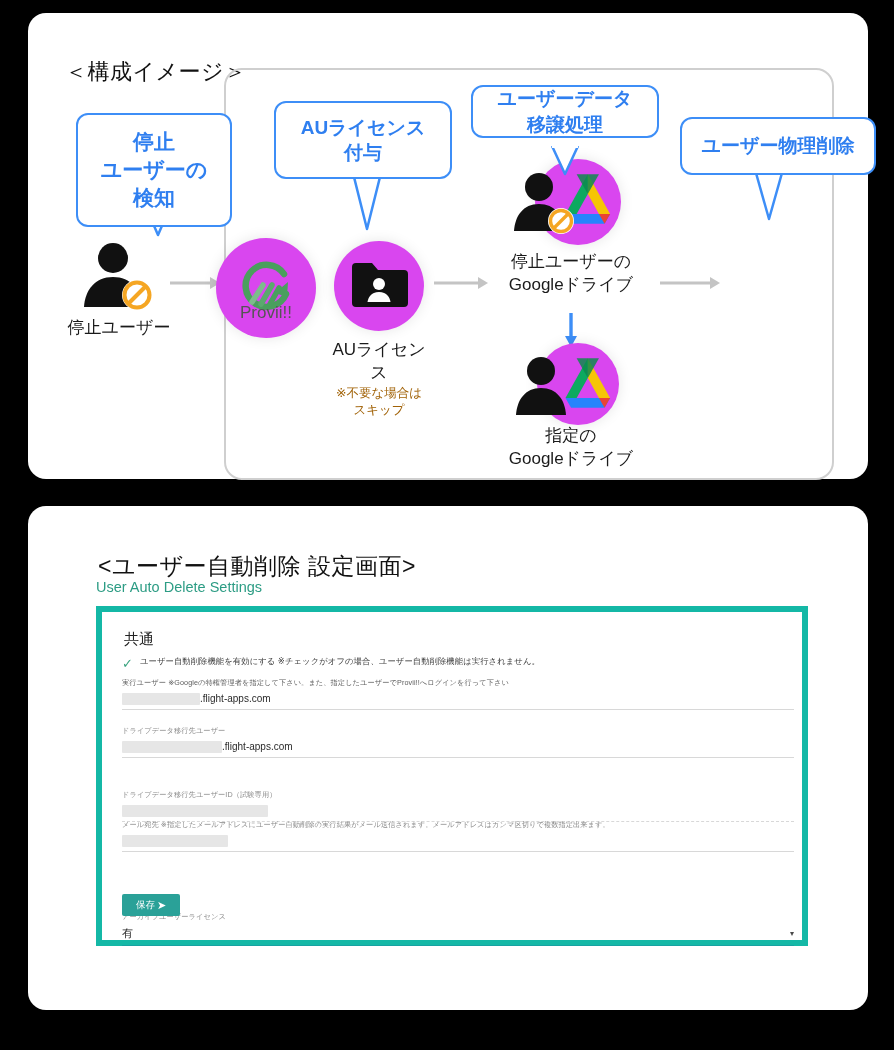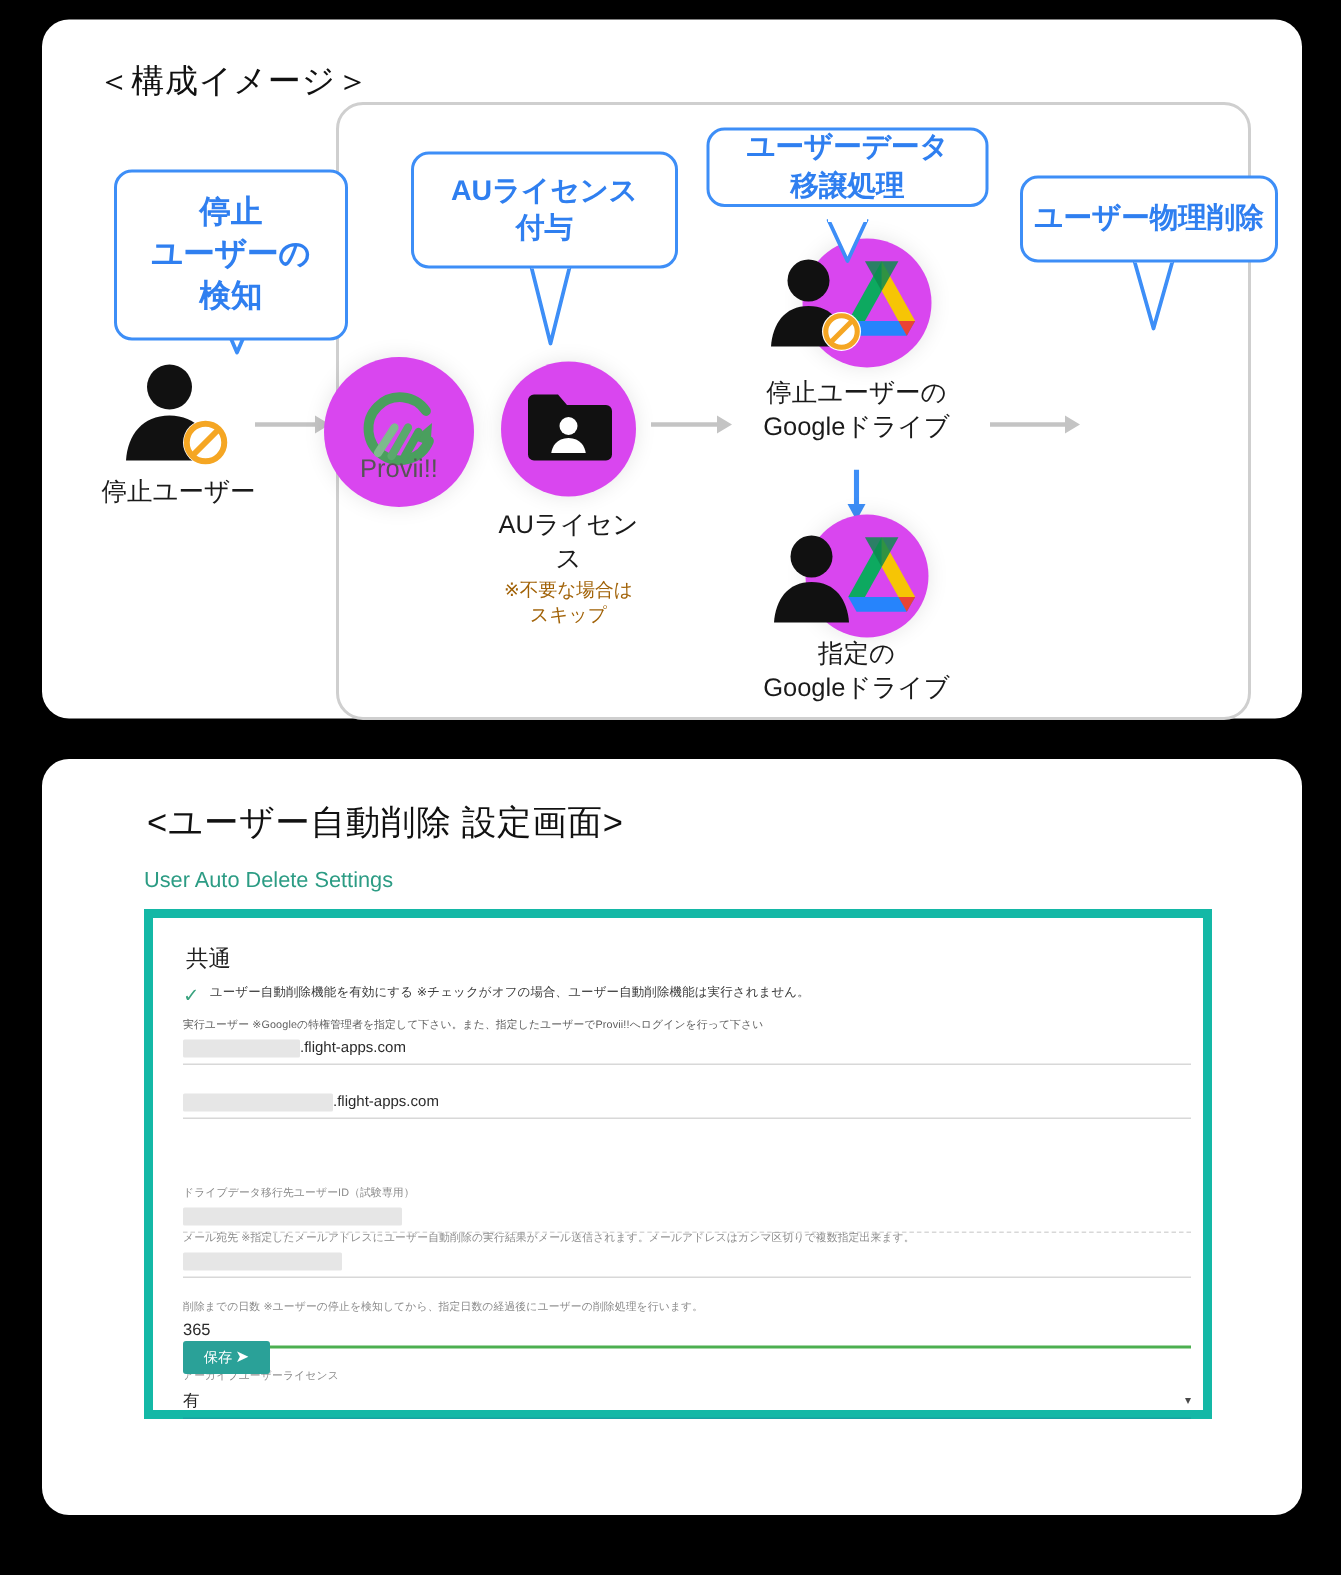--- a/index.html
+++ b/index.html
@@ -20,20 +20,21 @@
   }
   #diagram-card { left: 28px; top: 13px; width: 840px; height: 466px; }
   #settings-card { left: 28px; top: 506px; width: 840px; height: 504px; }
 
   .section-title {
     position: absolute;
     font-size: 22px;
     color: #111;
     letter-spacing: .5px;
     white-space: nowrap;
+    margin-top: 18px;
   }
   #diagram-title { left: 37px; top: 26px; }
   #settings-title { left: 70px; top: 27px; font-size: 23px; }
 
   
   .inner-box {
     position: absolute;
     left: 196px; top: 55px;
     width: 610px; height: 412px;
     border: 2px solid #cfcfcf;
@@ -55,21 +56,21 @@
     background: #fff;
     z-index: 4;
   }
   .bubble .txt { white-space: pre-line; }
   
   .tail { position: absolute; z-index: 3; }
 
   #bubble-detect { left: 48px;  top: 80px;  width: 156px; height: 114px; font-size: 21px; margin-top: 20px; }
   #bubble-au     { left: 246px; top: 88px;  width: 178px; height: 78px;  font-size: 19px; }
   #bubble-data   { left: 443px; top: 72px;  width: 188px; height: 53px;  font-size: 19px; }
-  #bubble-del    { left: 652px; top: 104px; width: 172px; height: 58px;  font-size: 19px; }
+  #bubble-del    { left: 652px; top: 104px; width: 196px; height: 58px;  font-size: 19px; }
 
   
   .node { position: absolute; text-align: center; }
   .node-label {
     font-size: 17px; color: #1a1a1a; line-height: 1.35; white-space: pre-line;
     margin-top: 4px;
   }
   .node-sub { font-size: 12.5px; color: #a16207; line-height: 1.4; white-space: pre-line; }
 
   .circle-bg {
@@ -301,20 +302,21 @@
       <div class="field" style="top:66px;">
         <span class="hint dark">実行ユーザー ※Googleの特権管理者を指定して下さい。また、指定したユーザーでProvii!!へログインを行って下さい</span>
         <div class="valrow">
           <span class="redact" style="width:78px;"></span>
           <span class="val">.flight-apps.com</span>
         </div>
         <div class="underline"></div>
       </div>
 
       <div class="field" style="top:114px;">
+        <span class="hint">ドライブデータ移行先ユーザー</span>
         <div class="valrow">
           <span class="redact" style="width:100px;"></span>
           <span class="val">.flight-apps.com</span>
         </div>
         <div class="underline"></div>
       </div>
 
       <div class="field" style="top:178px;">
         <span class="hint">ドライブデータ移行先ユーザーID（試験専用）</span>
         <div class="valrow">
@@ -326,27 +328,20 @@
 
       <div class="field" style="top:208px;">
         <span class="hint">メール宛先 ※指定したメールアドレスにユーザー自動削除の実行結果がメール送信されます。メールアドレスはカンマ区切りで複数指定出来ます。</span>
         <div class="valrow">
           <span class="redact" style="width:106px;"></span>
           <span class="val"></span>
         </div>
         <div class="underline"></div>
       </div>
 
-      <div class="field" style="top:254px;">
-        <span class="hint">削除までの日数 ※ユーザーの停止を検知してから、指定日数の経過後にユーザーの削除処理を行います。</span>
-        <div class="valrow">
-          <span class="val" style="font-size:11px;">365</span>
-        </div>
-        <div class="underline green"></div>
-      </div>
 
       <div class="field" style="top:300px;">
         <span class="hint">アーカイブユーザーライセンス</span>
         <div class="select-row">
           <span class="sel-val">有</span>
           <span class="caret">▾</span>
         </div>
         <div class="underline teal"></div>
       </div>
 

